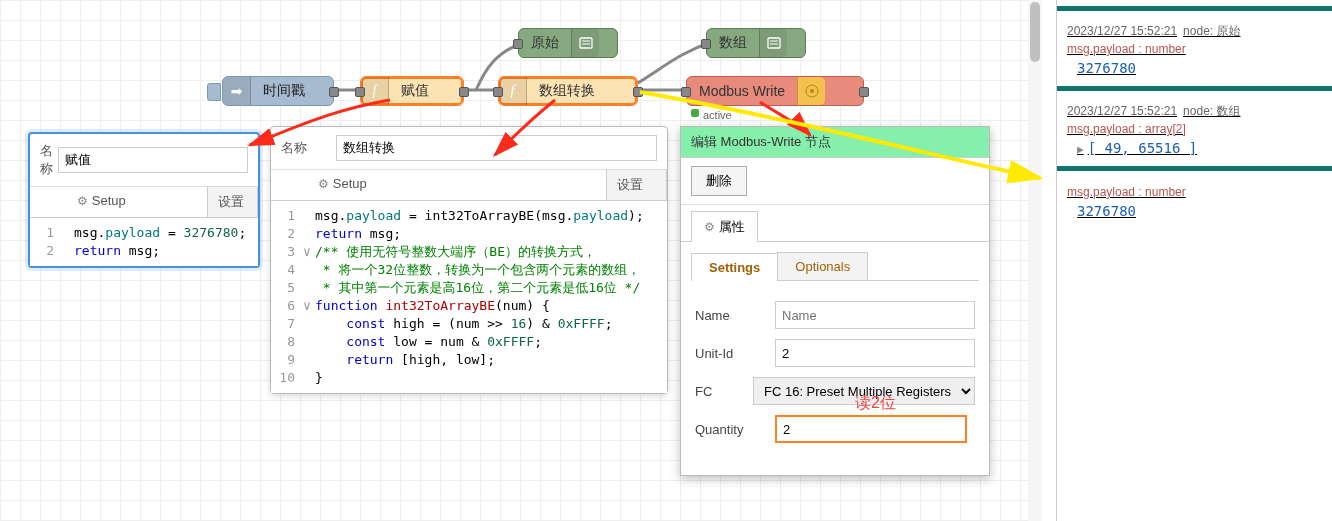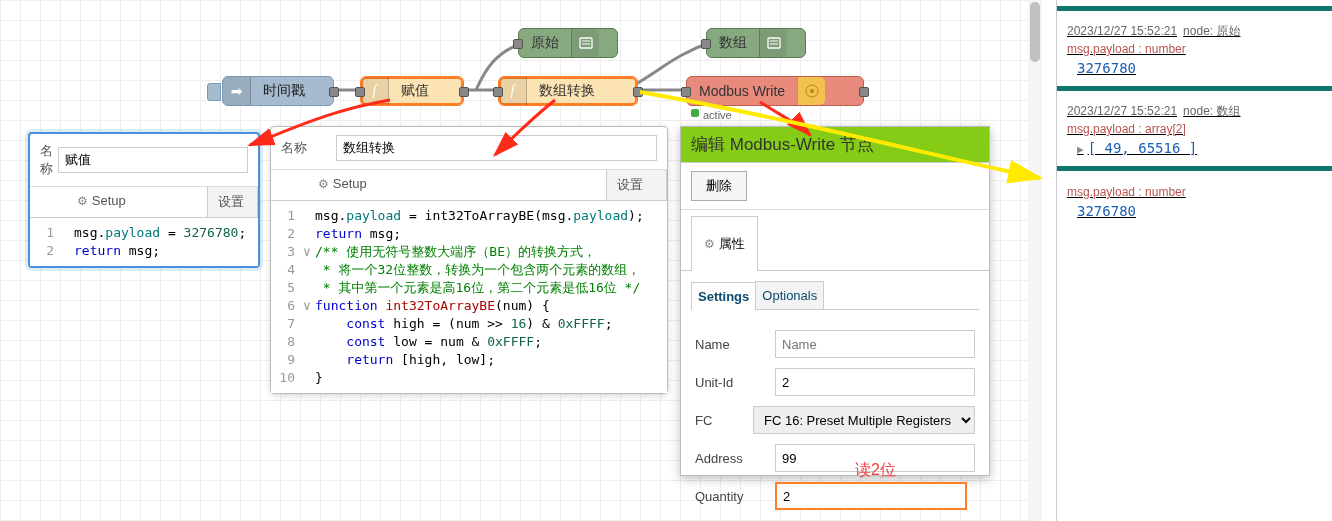--- a/index.html
+++ b/index.html
@@ -119,24 +119,24 @@
 .k-teal{ color:#007878;}
 .k-num{ color:#116644;}
 
 
 .dlg{
   position:absolute;
   background:#fff;
   border:1px solid #bbb;
   box-shadow:0 3px 10px rgba(0,0,0,.25);
 }
-.dlg-hdr{ background:#84cc16; padding:6px 10px; font-size:17px; color:#333; border-bottom:1px solid #ccc;}
+.dlg-hdr{ background:#86efac; padding:6px 10px; font-size:13px; color:#333; border-bottom:1px solid #ccc;}
 .dlg .btn{ display:inline-block; padding:5px 14px; border:1px solid #aaa; background:#f5f5f5; font-size:13px; cursor:pointer;}
 .dlg .section-tabs{ display:flex; border-bottom:1px solid #ccc; margin:0 10px;}
-.dlg .stab{ padding:6px 6px; border:1px solid #ccc; border-bottom:none; margin-right:-1px; background:#f3f3f3; font-size:13px; color:#0c4a6e;}
+.dlg .stab{ padding:6px 17px; border:1px solid #ccc; border-bottom:none; margin-right:-1px; background:#f3f3f3; font-size:13px; color:#a16207;}
 .dlg .stab.active{ background:#fff; position:relative; top:1px;}
 .dlg .form{ padding:10px 14px;}
 .dlg .frow{ display:flex; align-items:center; margin:10px 0; font-size:13px; color:#444;}
 .dlg .frow label{ width:80px;}
 .dlg .frow input, .dlg .frow select{ flex:1; height:28px; padding:2px 6px; border:1px solid #ccc; font-size:13px;}
 .dlg .frow input.hl{ border:2px solid #ff7f27;}
 .anno{ position:absolute; color:#ef4444; font-size:16px; font-weight:500;}
 
 
 svg.wires{ position:absolute; left:0; top:0; width:1042px; height:521px; pointer-events:none;}
@@ -305,45 +305,41 @@
         </div>
     </div>
   </div>
 
   <div class="dlg" style="left:680px; top:126px; width:310px; height:350px;">
     <div class="dlg-hdr">编辑 Modbus-Write 节点</div>
     <div style="padding:8px 10px; border-bottom:1px solid #ddd;">
       <span class="btn">删除</span>
     </div>
     <div style="padding:6px 10px 0 10px;">
-      <span style="border:1px solid #ccc; border-bottom:none; padding:18px 12px; display:inline-block; background:#fff;"><span class="gear">⚙</span><span>属性</span></span>
+      <span style="border:1px solid #ccc; border-bottom:none; padding:6px 12px; display:inline-block; background:#fff;"><span class="gear">⚙</span><span>属性</span></span>
     </div>
     <div style="border-top:1px solid #ccc; margin-top:-1px;">
       <div class="section-tabs" style="margin:10px 10px 0 10px;">
         <div class="stab active"><b>Settings</b></div>
         <div class="stab">Optionals</div>
       </div>
       <div class="form">
         <div class="frow">
           <label>Name</label>
           <input type="text" placeholder="Name" style="">
         </div>
         <div class="frow">
           <label>Unit-Id</label>
           <input type="text" value="2" style="">
         </div>
         <div class="frow">
           <label>FC</label>
           <select>
             <option>FC 16: Preset Multiple Registers</option>
           </select>
-        </div>
-        <div class="frow">
-          <label>Address</label>
-          <input type="text" value="99" style="">
         </div>
         <div class="frow" style="position:relative;">
           <label>Quantity</label>
           <input class="hl" style="flex: 0 0 80px;" type="text" value="2">
           <span class="anno" style="position:absolute; left:160px; top:-22px;">读2位</span>
         </div>
       </div>
     </div>
   </div>
 

